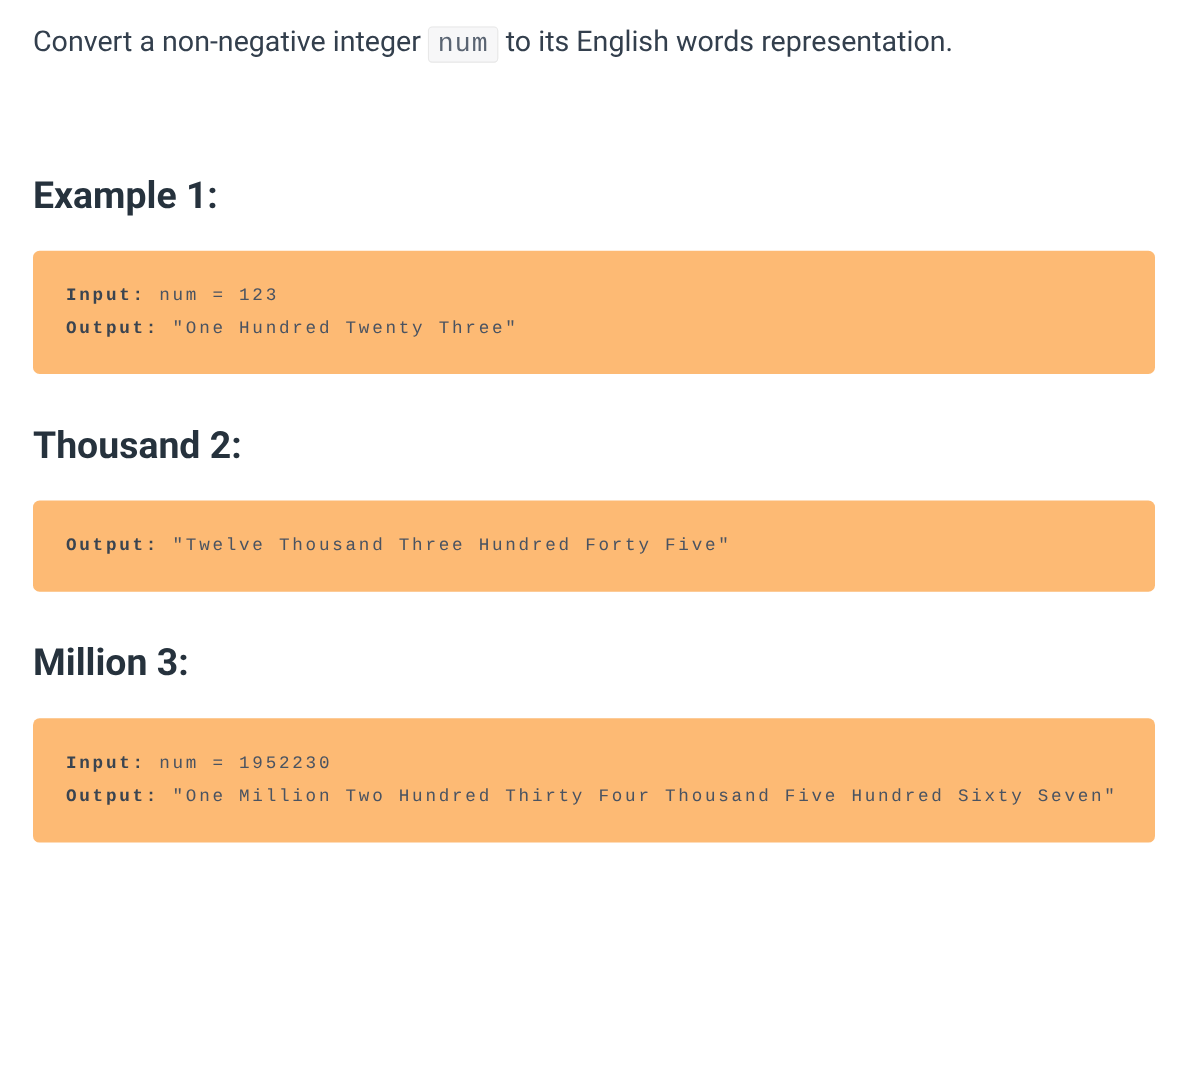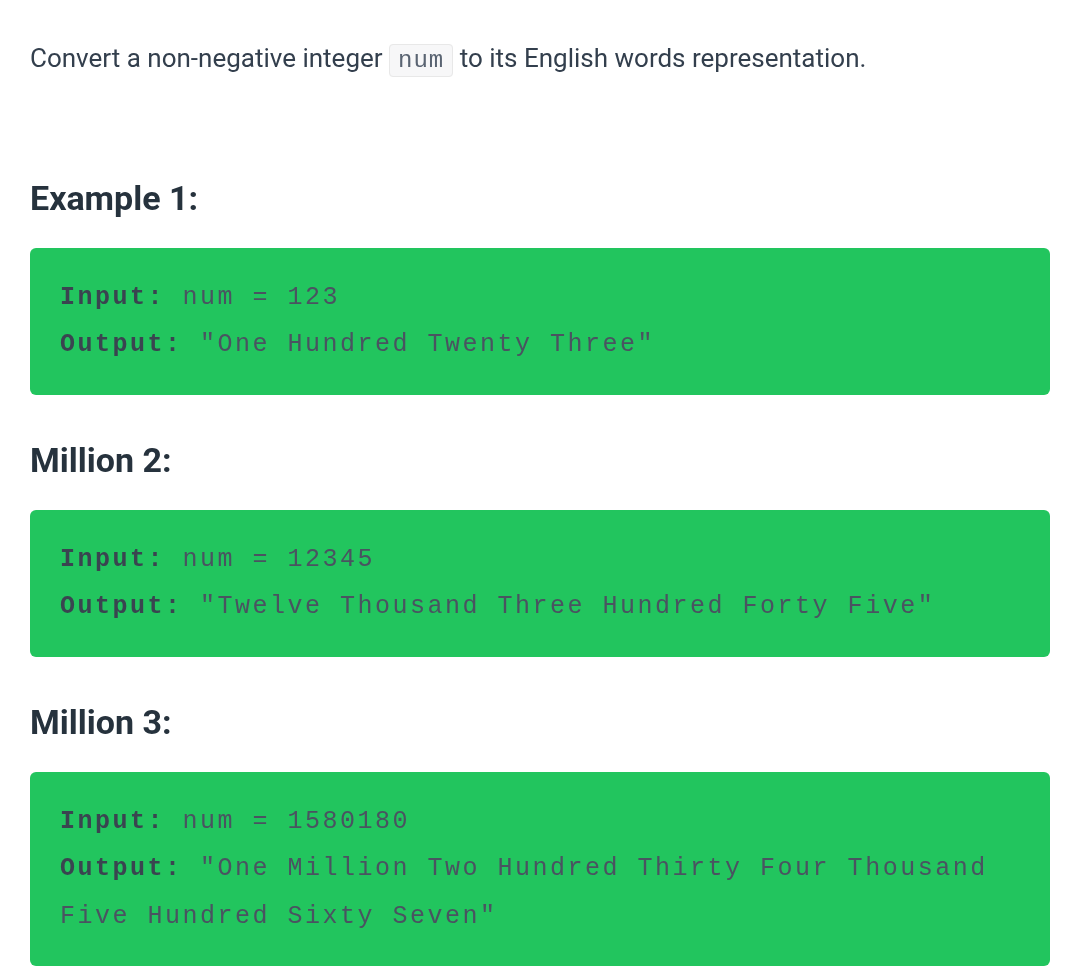--- a/index.html
+++ b/index.html
@@ -12,44 +12,43 @@
       font-family: -apple-system, BlinkMacSystemFont, 'Segoe UI', Roboto, Helvetica, Arial, sans-serif;
       color: #2c3e50;
       padding: 20px 30px;
       width: 1080px;
     }
     .description {
       font-size: 26px;
       color: #333f4d;
       margin-bottom: 100px;
       line-height: 1.4;
-      margin-top: 20px;
     }
     .inline-code {
       font-family: 'Courier New', Courier, monospace;
       background: #f7f7f8;
       border: 1px solid #e8e8e8;
       border-radius: 4px;
       padding: 2px 8px;
       font-size: 24px;
       color: #5a6472;
       letter-spacing: 1px;
     }
     .example-heading {
       font-size: 34px;
       font-weight: 700;
       color: #26323d;
       margin-bottom: 30px;
     }
     .example-block {
-      background: #22c55e;
+      background: #fdba74;
       border-radius: 6px;
       padding: 26px 30px;
       font-family: 'Courier New', Courier, monospace;
-      font-size: 25px;
+      font-size: 16px;
       color: #4a5361;
       letter-spacing: 2.5px;
       line-height: 1.9;
       margin-bottom: 45px;
     }
     .example-block .label {
       font-weight: 700;
       color: #3a4450;
     }
   </style>
@@ -63,31 +62,28 @@
 <h3 class="example-heading">Example 1:</h3>
 <div class="example-block">
   <div>
     <span class="label">Input:</span><span> num = 123</span>
   </div>
   <div>
     <span class="label">Output:</span><span> "One Hundred Twenty Three"</span>
   </div>
 </div>
 
-<h3 class="example-heading">Million 2:</h3>
+<h3 class="example-heading">Thousand 2:</h3>
 <div class="example-block">
-  <div>
-    <span class="label">Input:</span><span> num = 12345</span>
-  </div>
   <div>
     <span class="label">Output:</span><span> "Twelve Thousand Three Hundred Forty Five"</span>
   </div>
 </div>
 
 <h3 class="example-heading">Million 3:</h3>
 <div class="example-block">
   <div>
-    <span class="label">Input:</span><span> num = 1580180</span>
+    <span class="label">Input:</span><span> num = 1952230</span>
   </div>
   <div>
     <span class="label">Output:</span><span> "One Million Two Hundred Thirty Four Thousand Five Hundred Sixty Seven"</span>
   </div>
 </div>
 
 </body></html>

